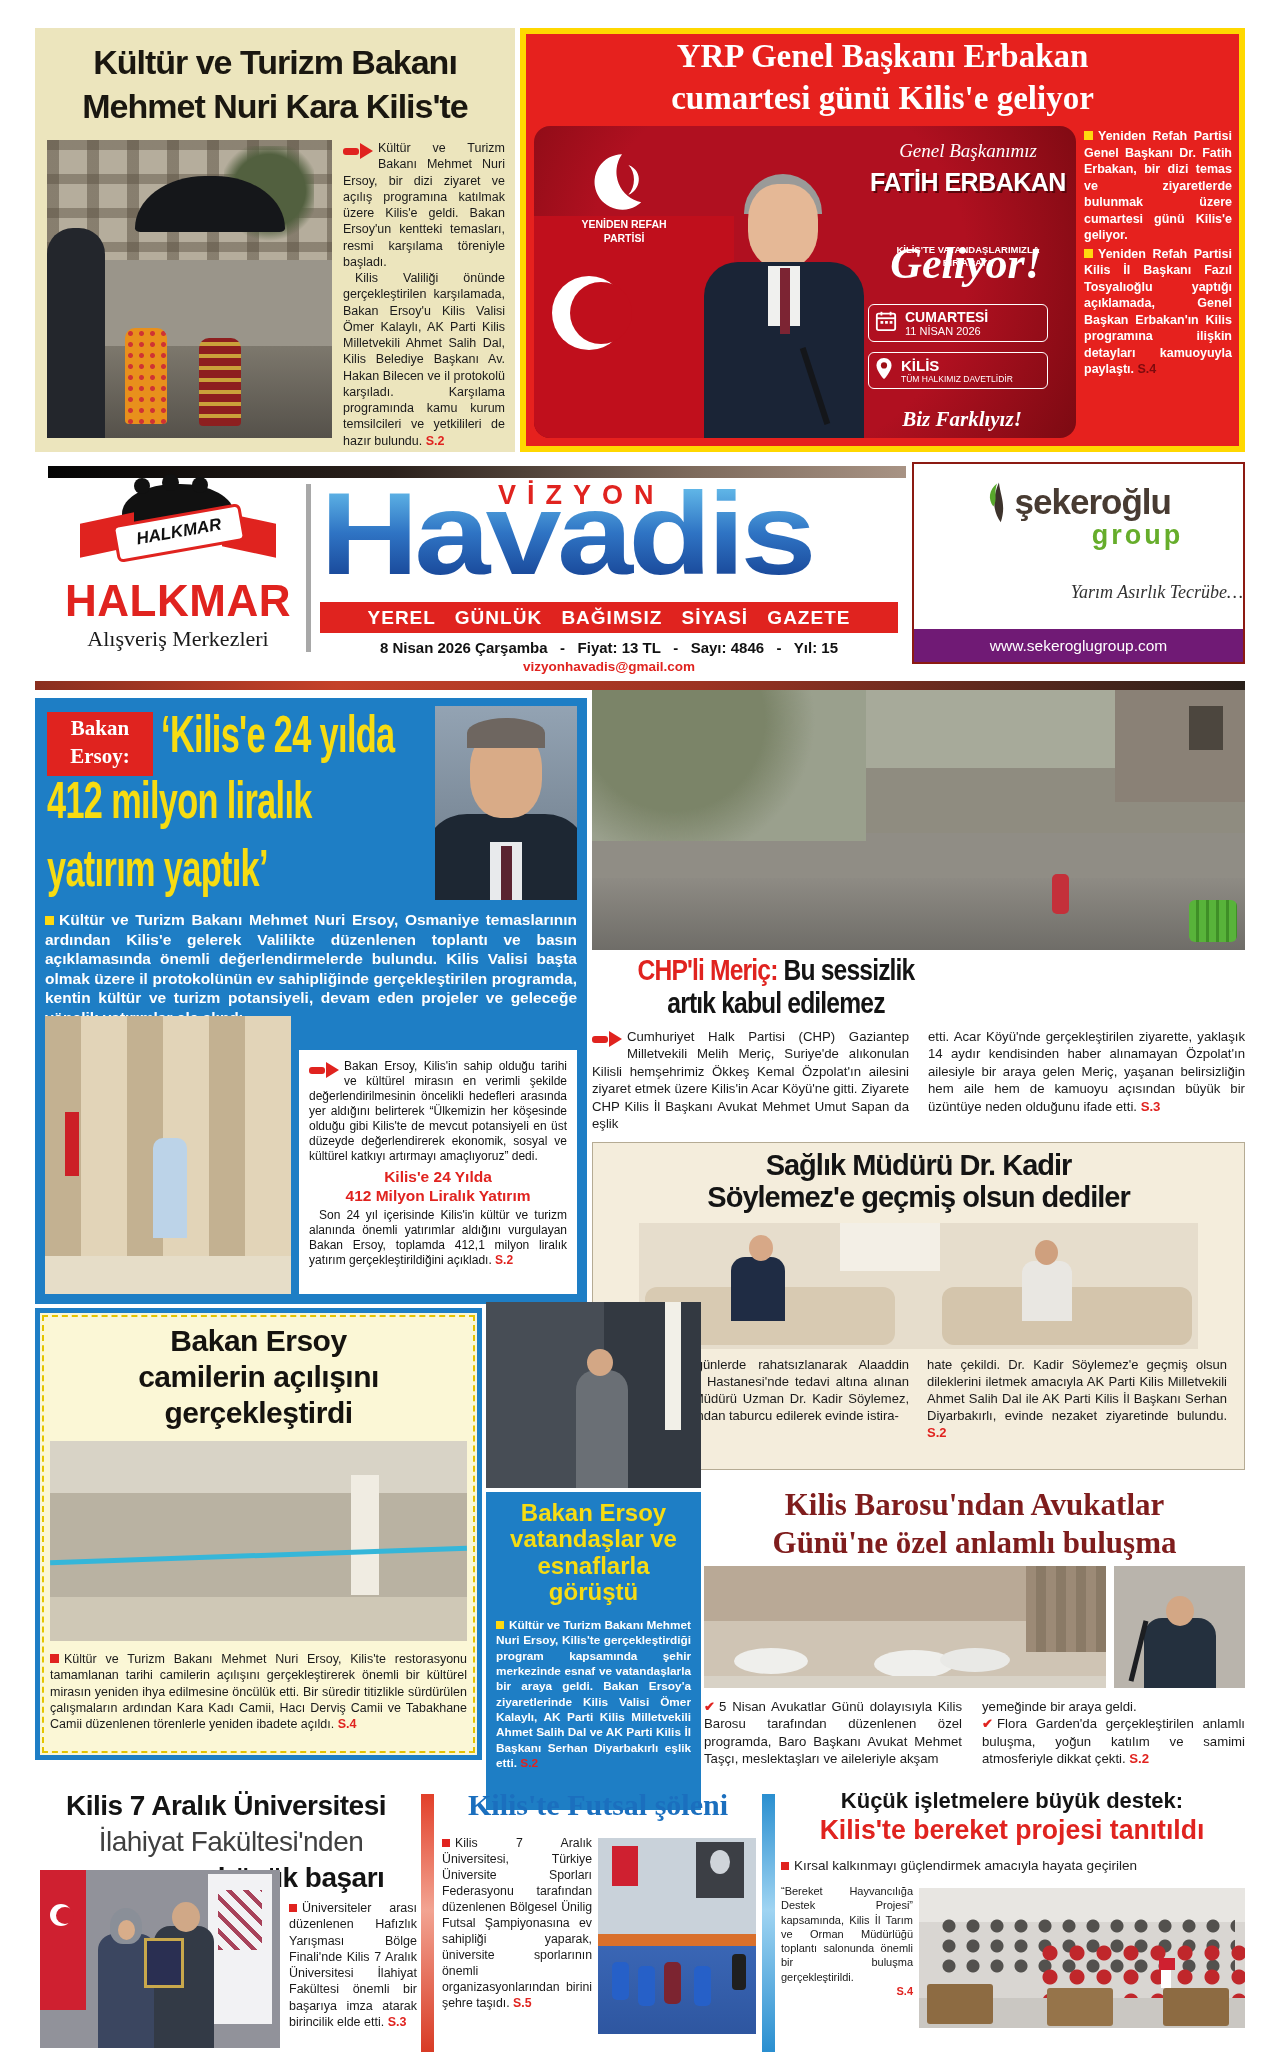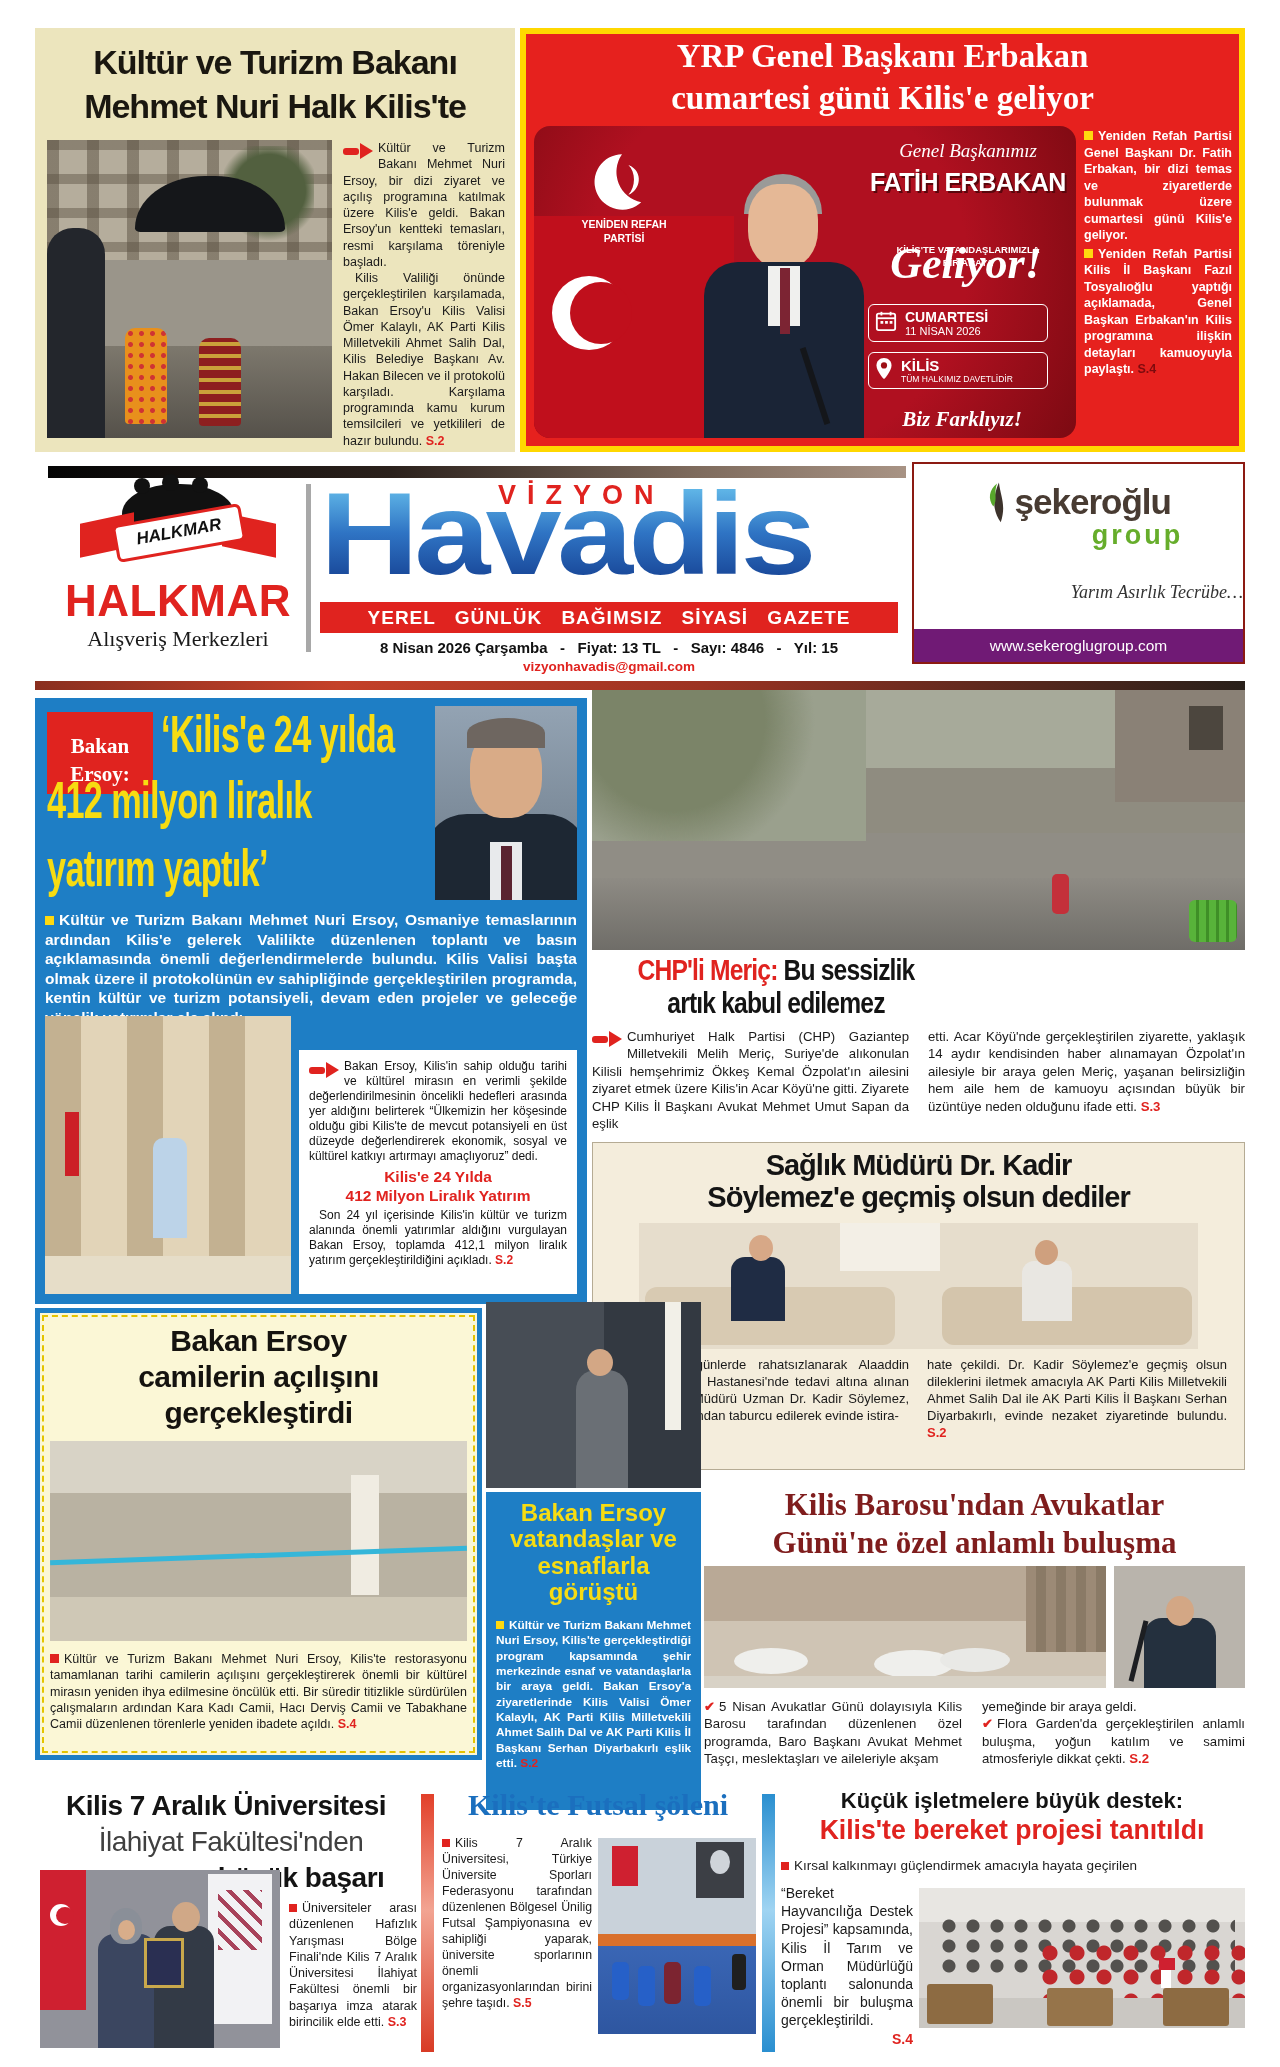--- a/index.html
+++ b/index.html
@@ -33,21 +33,21 @@
   }
 </style>
 </head>
 <body>
 
 <div id="page">
 
   <div class="abs" style="left:35px;top:28px;width:480px;height:424px;background:#ece5bd;">
     <div class="ctr" style="position:absolute;left:6px;top:12px;width:468px;font-weight:bold;font-size:34px;line-height:1.3;letter-spacing:-1px;color:#1a1710;">
       <div>Kültür ve Turizm Bakanı</div>
-      <div>Mehmet Nuri Halk Kilis'te</div>
+      <div>Mehmet Nuri Kara Kilis'te</div>
     </div>
     <div class="ph" style="left:12px;top:112px;width:285px;height:298px;background:#9a958a">
       <div style="left:0;top:0;right:0;height:120px;background:#b5ad9c;background-image:repeating-linear-gradient(90deg,rgba(90,80,65,.5) 0 12px,rgba(0,0,0,0) 12px 40px),repeating-linear-gradient(180deg,rgba(90,80,65,.45) 0 10px,rgba(0,0,0,0) 10px 34px)"></div>
       <div style="right:18px;top:6px;width:90px;height:112px;background:radial-gradient(circle at 50% 40%,#52603f 0 45%,rgba(0,0,0,0) 62%)"></div>
       <div style="left:88px;top:36px;width:150px;height:56px;background:#15171a;border-radius:75px 75px 6px 6px / 56px 56px 4px 4px"></div>
       <div class="crowd" style="left:0;right:0;top:94px;height:112px">
         <div class="heads"></div>
           <div class="bodies"></div>
       </div>
       <div style="left:0;right:0;bottom:0;height:92px;background:linear-gradient(180deg,#7d786d,#55514a)"></div>
@@ -174,21 +174,21 @@
       <span style="font-weight:bold;font-size:35px;color:#483b32;letter-spacing:-1px;">şekeroğlu</span>
       <div style="margin:-8px 0 0 118px;font-weight:bold;font-size:27px;color:#66ad2b;letter-spacing:3px;">group</div>
     </div>
     <div class="ctr" style="position:absolute;left:0;top:118px;width:100%;font-family:'Liberation Serif',serif;font-style:italic;font-size:18px;color:#333;text-align:right;">Yarım Asırlık Tecrübe…</div>
     <div class="ctr" style="position:absolute;left:0;bottom:0;width:100%;height:33px;background:#701a75;color:#fff;font-weight:normal;font-size:15.5px;line-height:33px;">www.sekeroglugroup.com</div>
   </div>
 
   <div class="abs" style="left:35px;top:681px;width:1210px;height:9px;background:linear-gradient(90deg,#8a2f1f,#c44129 25%,#9c3322 55%,#28201a 100%);"></div>
 
   <div class="abs" style="left:35px;top:698px;width:552px;height:606px;background:#1e7ec5;">
-    <div class="ctr" style="position:absolute;left:12px;top:14px;width:106px;height:62px;background:#e0231f;color:#fff;font-family:'Liberation Serif',serif;font-weight:bold;font-size:21px;line-height:1.35;padding-top:20px;">
+    <div class="ctr" style="position:absolute;left:12px;top:14px;width:106px;height:62px;background:#e0231f;color:#fff;font-family:'Liberation Serif',serif;font-weight:bold;font-size:21px;line-height:1.35;padding-top:2px;">
       <div>Bakan</div>
       <div>Ersoy:</div>
     </div>
     <div class="hl-condensed nw" style="position:absolute;left:126px;top:6px;font-size:52px;color:#f7dc12;transform:scaleX(0.66);transform-origin:left top;">‘Kilis'e 24 yılda</div>
     <div class="hl-condensed nw" style="position:absolute;left:12px;top:72px;font-size:52px;color:#f7dc12;transform:scaleX(0.66);transform-origin:left top;">412 milyon liralık</div>
     <div class="hl-condensed nw" style="position:absolute;left:12px;top:140px;font-size:52px;color:#f7dc12;transform:scaleX(0.66);transform-origin:left top;">yatırım yaptık’</div>
 
     <div class="ph" style="left:400px;top:8px;width:142px;height:194px;background:linear-gradient(180deg,#93a3b3,#6c7a88)">
       <div style="left:-12px;bottom:0;right:-12px;height:86px;background:#1d2733;border-radius:44px 44px 0 0"></div>
       <div style="left:55px;bottom:0;width:32px;height:58px;background:#e8eaec"></div>
@@ -400,21 +400,21 @@
   </div>
 
   <div class="abs" style="left:762px;top:1794px;width:13px;height:258px;background:linear-gradient(180deg,#2a8fd0,#9fd4f2 45%,#2a8fd0);"></div>
 
   <div class="abs" style="left:779px;top:1788px;width:466px;height:276px;">
     <div class="ctr nw" style="position:absolute;left:0;top:0;width:100%;font-weight:bold;font-size:22px;color:#141414;">Küçük işletmelere büyük destek:</div>
     <div class="ctr nw" style="position:absolute;left:0;top:26px;width:100%;font-weight:bold;font-size:28px;color:#e0231f;transform:scaleX(0.95);transform-origin:center top;">Kilis'te bereket projesi tanıtıldı</div>
     <div style="position:absolute;left:2px;top:70px;width:462px;font-size:13.5px;color:#222;">
       <span class="bullet rb" style="width:8px;height:8px;"></span><span>Kırsal kalkınmayı güçlendirmek amacıyla hayata geçirilen</span>
     </div>
-    <div class="jt" style="position:absolute;left:2px;top:96px;width:132px;font-size:14px;line-height:1.3;color:#1a1a1a;">
+    <div class="jt" style="position:absolute;left:2px;top:96px;width:132px;font-size:11px;line-height:1.3;color:#1a1a1a;">
       <span>“Bereket Hayvancılığa Destek Projesi” kapsamında, Kilis İl Tarım ve Orman Müdürlüğü toplantı salonunda önemli bir buluşma gerçekleştirildi.</span>
       <div style="text-align:right;"><span class="pref">S.4</span></div>
     </div>
     <div class="ph" style="left:140px;top:100px;width:326px;height:140px;background:#d9d6d2">
       <div style="left:0;top:0;right:0;height:34px;background:#e8e6e2"></div>
       <div style="left:20px;top:30px;right:10px;height:60px;background-image:radial-gradient(circle at 10px 8px,#53514e 6px,rgba(0,0,0,0) 7px);background-size:24px 20px"></div>
       <div style="left:120px;top:56px;right:0;height:56px;background-image:radial-gradient(circle at 11px 9px,#c0272b 7px,rgba(0,0,0,0) 8px);background-size:27px 24px"></div>
       <div style="left:0;bottom:0;right:0;height:30px;background:#cac7c2"></div>
       <div style="left:8px;bottom:4px;width:66px;height:40px;background:#8d6b42;border-radius:3px"></div>
       <div style="left:128px;bottom:2px;width:66px;height:38px;background:#96744a;border-radius:3px"></div>

